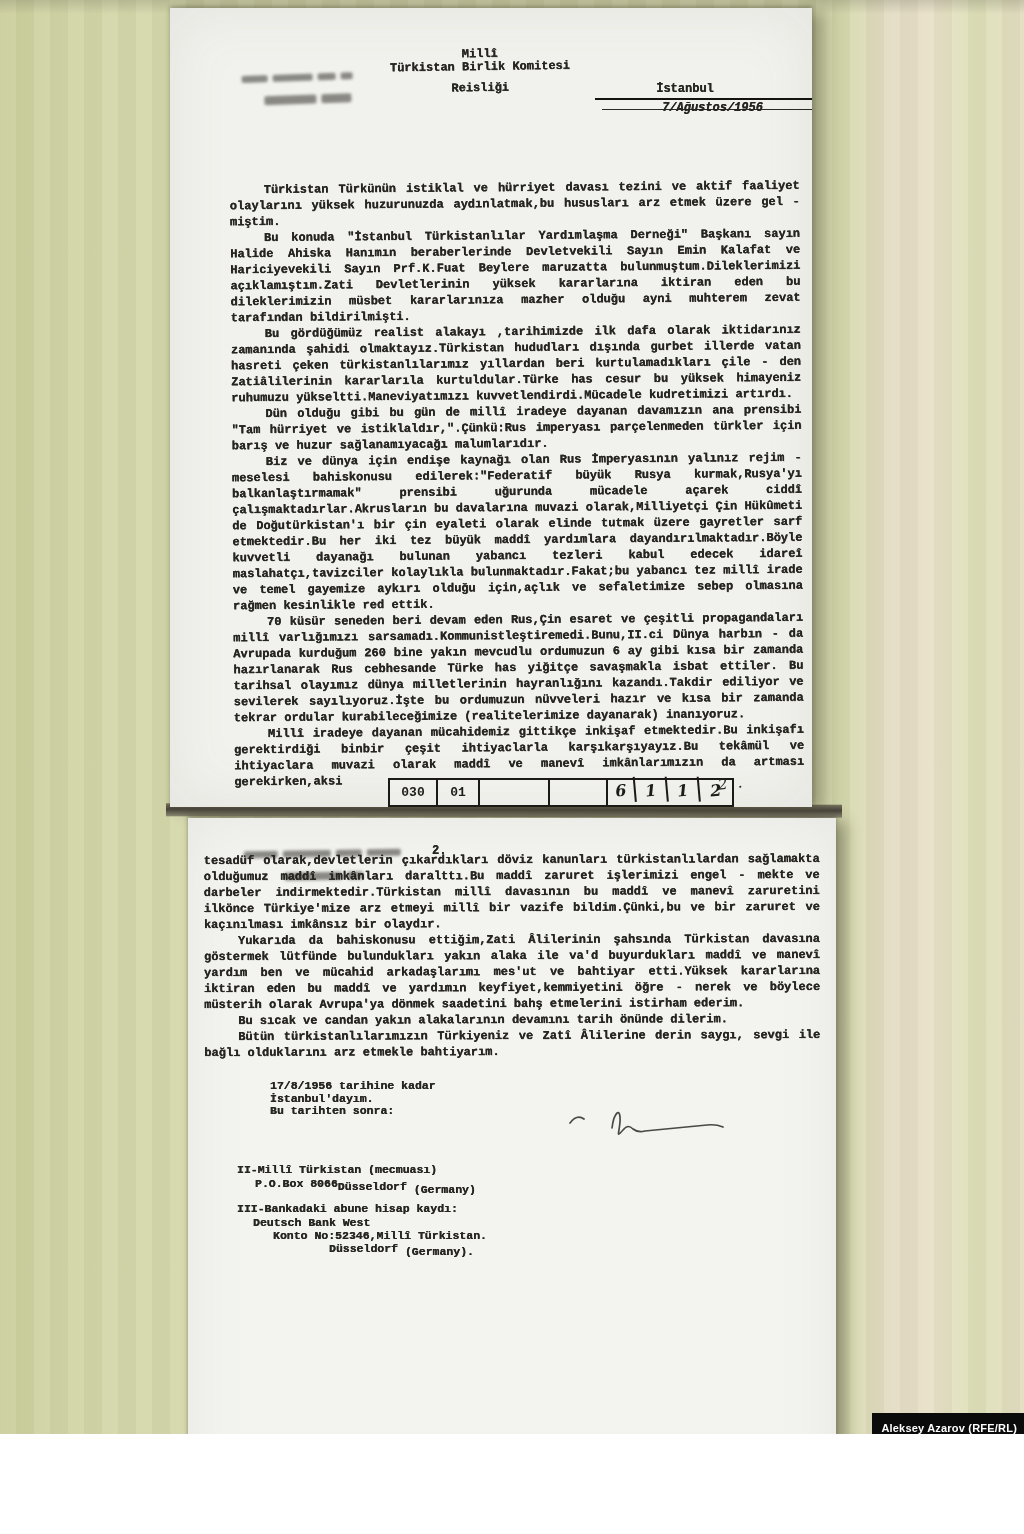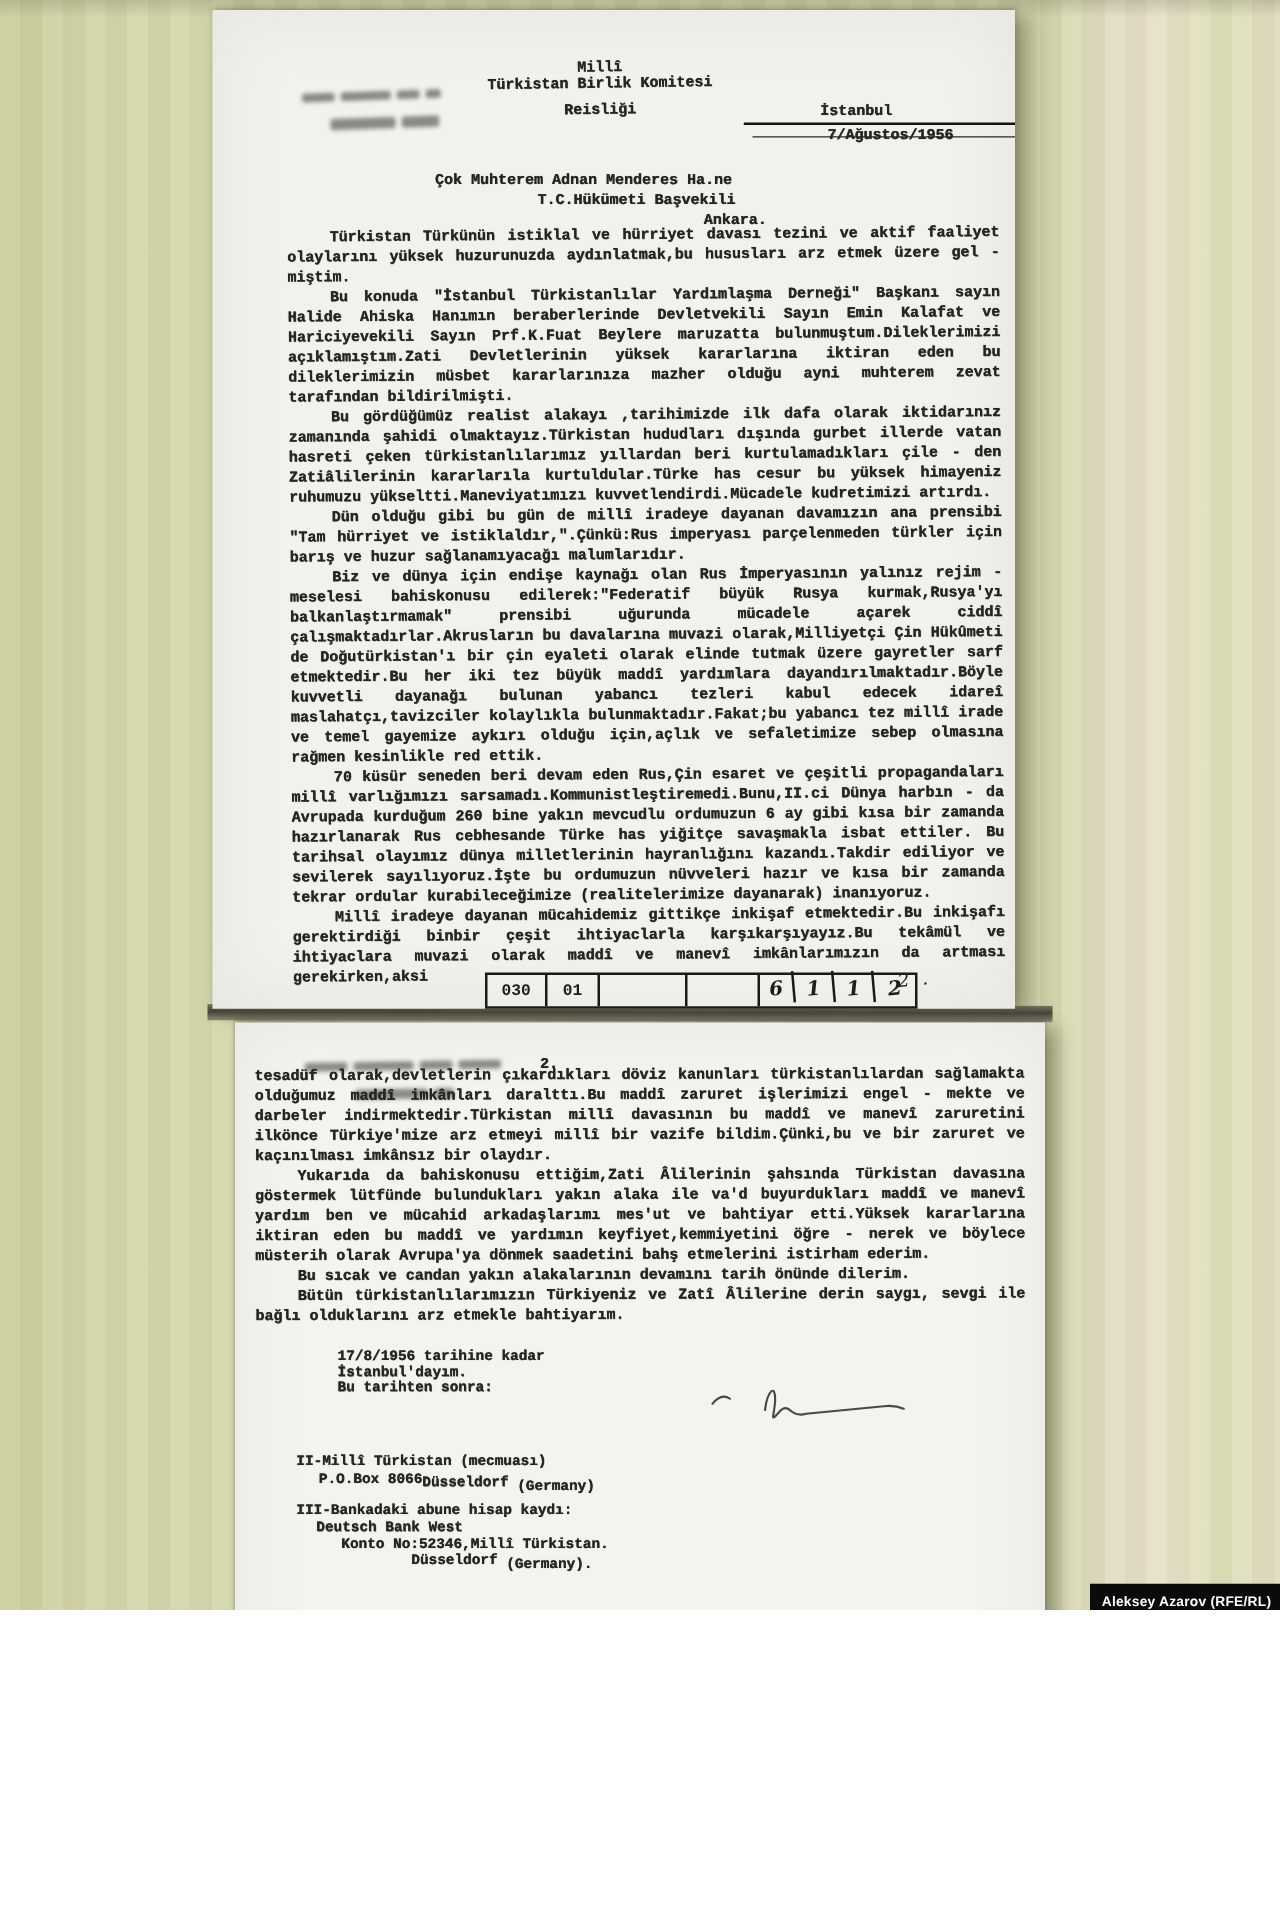--- a/index.html
+++ b/index.html
@@ -1,17 +1,17 @@
 <!DOCTYPE html>
 <html><head>
 <meta charset="utf-8">
 <style>
   html,body{margin:0;padding:0;}
   .scene{
-    position:relative; width:1024px; height:1288px; overflow:hidden;
+    position:relative; width:1024px; height:1434px; overflow:hidden;
     background-color:#d6d9ad;
     background-image:
       linear-gradient(180deg, rgba(80,78,64,0.20) 0px, rgba(80,78,64,0) 14px),
       repeating-linear-gradient(90deg, rgba(255,255,255,0.05) 0 16px, rgba(40,40,20,0.03) 16px 34px),
       linear-gradient(90deg,
         #cbcf9c 0%, #d2d5a6 6%, #d5d8ab 14%, #d5d8ab 78%,
         #c9cda0 80.5%, #d8dbb1 83%, #e3dcc3 86.5%, #e9e1c9 91%,
         #dde0b8 95.5%, #e4ddc2 100%);
     font-family:"Liberation Sans", sans-serif;
   }
@@ -39,21 +39,21 @@
   .body-text p.noindent{ text-indent:0; }
   
   .letterhead{ position:absolute; left:0; top:40px; width:620px; text-align:center;
                font-size:12px; line-height:13px; transform:rotate(-0.8deg); }
   .letterhead .l3{ display:block; margin-top:8px; }
   .smudge{ position:absolute; filter:blur(1.6px); opacity:0.6; }
   .smudge i{ display:inline-block; background:#45443e; height:7px; border-radius:2px; margin-right:5px; vertical-align:middle;}
   .dateline-city{ position:absolute; left:455px; top:74px; width:120px; text-align:center; font-size:12px; }
   .rule-a{ position:absolute; left:425px; top:90px;  width:217px; border-top:2.5px solid #14130f; }
   .rule-b{ position:absolute; left:432px; top:101px; width:210px; border-top:1.8px solid #14130f; opacity:0.9;}
-  .dateline-date{ position:absolute; left:440px; top:93px; width:205px; text-align:center; font-size:12px; z-index:1;}
+  .dateline-date{ position:absolute; left:440px; top:93px; width:205px; text-align:center; font-size:12px; z-index:1;font-style:italic;}
   .recipient{ position:absolute; left:178px; top:128px; font-size:12px; line-height:16px; }
   .recipient .r2{ margin-left:82px; }
   .recipient .r3{ margin-left:215px; }
   .body1{ position:absolute; left:62px; top:172px; width:570px; transform:rotate(-0.45deg); }
   
   .stamp-row{ position:absolute; display:flex; align-items:stretch;
               border:2px solid #1b1a16; background:rgba(255,255,255,0.12); }
   .stamp-row .cell{ border-right:2px solid #1b1a16; display:flex; align-items:center; justify-content:center;
                     font-family:"Liberation Mono","DejaVu Sans Mono",monospace; font-weight:700; font-size:13px; color:#1d1c18;}
   .stamp-row .cell:last-child{ border-right:none; }
@@ -102,25 +102,20 @@
     <div class="smudge" style="left:72px; top:60px; transform:rotate(-2deg);">
       <i style="width:26px"></i><i style="width:40px"></i><i style="width:18px"></i><i style="width:12px"></i><br>
       <span style="display:inline-block; margin:4px 0 0 22px;"><i style="width:52px; height:9px"></i><i style="width:30px; height:9px"></i></span>
     </div>
 
     <div class="dateline-city tw">İstanbul</div>
     <div class="rule-a"></div>
     <div class="dateline-date tw">7/Ağustos/1956</div>
     <div class="rule-b"></div>
 
-    <div class="recipient tw">
-      <div class="r1">Çok Muhterem Adnan Menderes Ha.ne</div>
-      <div class="r2">T.C.Hükümeti Başvekili</div>
-      <div class="r3">Ankara.</div>
-    </div>
 
     <div class="body1 body-text tw">
       <p>Türkistan Türkünün istiklal ve hürriyet davası tezini ve aktif faaliyet olaylarını yüksek huzurunuzda aydınlatmak,bu hususları arz etmek üzere gel - miştim.</p>
       <p>Bu konuda "İstanbul Türkistanlılar Yardımlaşma Derneği" Başkanı sayın Halide Ahiska Hanımın beraberlerinde Devletvekili Sayın Emin Kalafat ve Hariciyevekili Sayın Prf.K.Fuat Beylere maruzatta bulunmuştum.Dileklerimizi açıklamıştım.Zati Devletlerinin yüksek kararlarına iktiran eden bu dileklerimizin müsbet kararlarınıza mazher olduğu ayni muhterem zevat tarafından bildirilmişti.</p>
       <p>Bu gördüğümüz realist alakayı ,tarihimizde ilk dafa olarak iktidarınız zamanında şahidi olmaktayız.Türkistan hududları dışında gurbet illerde vatan hasreti çeken türkistanlılarımız yıllardan beri kurtulamadıkları çile - den Zatiâlilerinin kararlarıla kurtuldular.Türke has cesur bu yüksek himayeniz ruhumuzu yükseltti.Maneviyatımızı kuvvetlendirdi.Mücadele kudretimizi artırdı.</p>
       <p>Dün olduğu gibi bu gün de millî iradeye dayanan davamızın ana prensibi "Tam hürriyet ve istiklaldır,".Çünkü:Rus imperyası parçelenmeden türkler için barış ve huzur sağlanamıyacağı malumlarıdır.</p>
       <p>Biz ve dünya için endişe kaynağı olan Rus İmperyasının yalınız rejim - meselesi bahiskonusu edilerek:"Federatif büyük Rusya kurmak,Rusya'yı balkanlaştırmamak" prensibi uğurunda mücadele açarek ciddî çalışmaktadırlar.Akrusların bu davalarına muvazi olarak,Milliyetçi Çin Hükûmeti de Doğutürkistan'ı bir çin eyaleti olarak elinde tutmak üzere gayretler sarf etmektedir.Bu her iki tez büyük maddî yardımlara dayandırılmaktadır.Böyle kuvvetli dayanağı bulunan yabancı tezleri kabul edecek idareî maslahatçı,tavizciler kolaylıkla bulunmaktadır.Fakat;bu yabancı tez millî irade ve temel gayemize aykırı olduğu için,açlık ve sefaletimize sebep olmasına rağmen kesinlikle red ettik.</p>
       <p>70 küsür seneden beri devam eden Rus,Çin esaret ve çeşitli propagandaları millî varlığımızı sarsamadı.Kommunistleştiremedi.Bunu,II.ci Dünya harbın - da Avrupada kurduğum 260 bine yakın mevcudlu ordumuzun 6 ay gibi kısa bir zamanda hazırlanarak Rus cebhesande Türke has yiğitçe savaşmakla isbat ettiler. Bu tarihsal olayımız dünya milletlerinin hayranlığını kazandı.Takdir ediliyor ve sevilerek sayılıyoruz.İşte bu ordumuzun nüvveleri hazır ve kısa bir zamanda tekrar ordular kurabileceğimize (realitelerimize dayanarak) inanıyoruz.</p>
       <p>Millî iradeye dayanan mücahidemiz gittikçe inkişaf etmektedir.Bu inkişafı gerektirdiği binbir çeşit ihtiyaclarla karşıkarşıyayız.Bu tekâmül ve ihtiyaclara muvazi olarak maddî ve manevî imkânlarımızın da artması gerekirken,aksi</p>
     </div>

